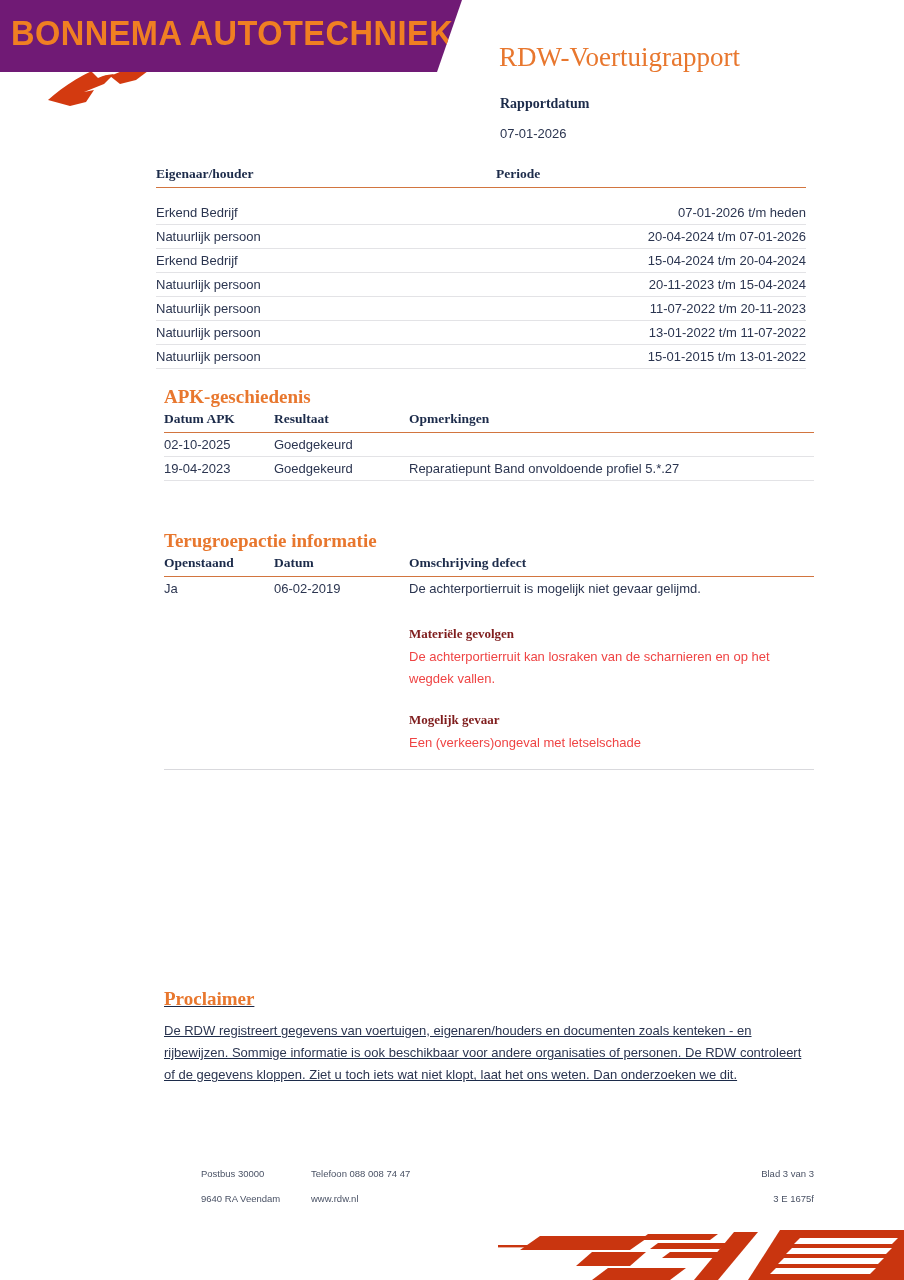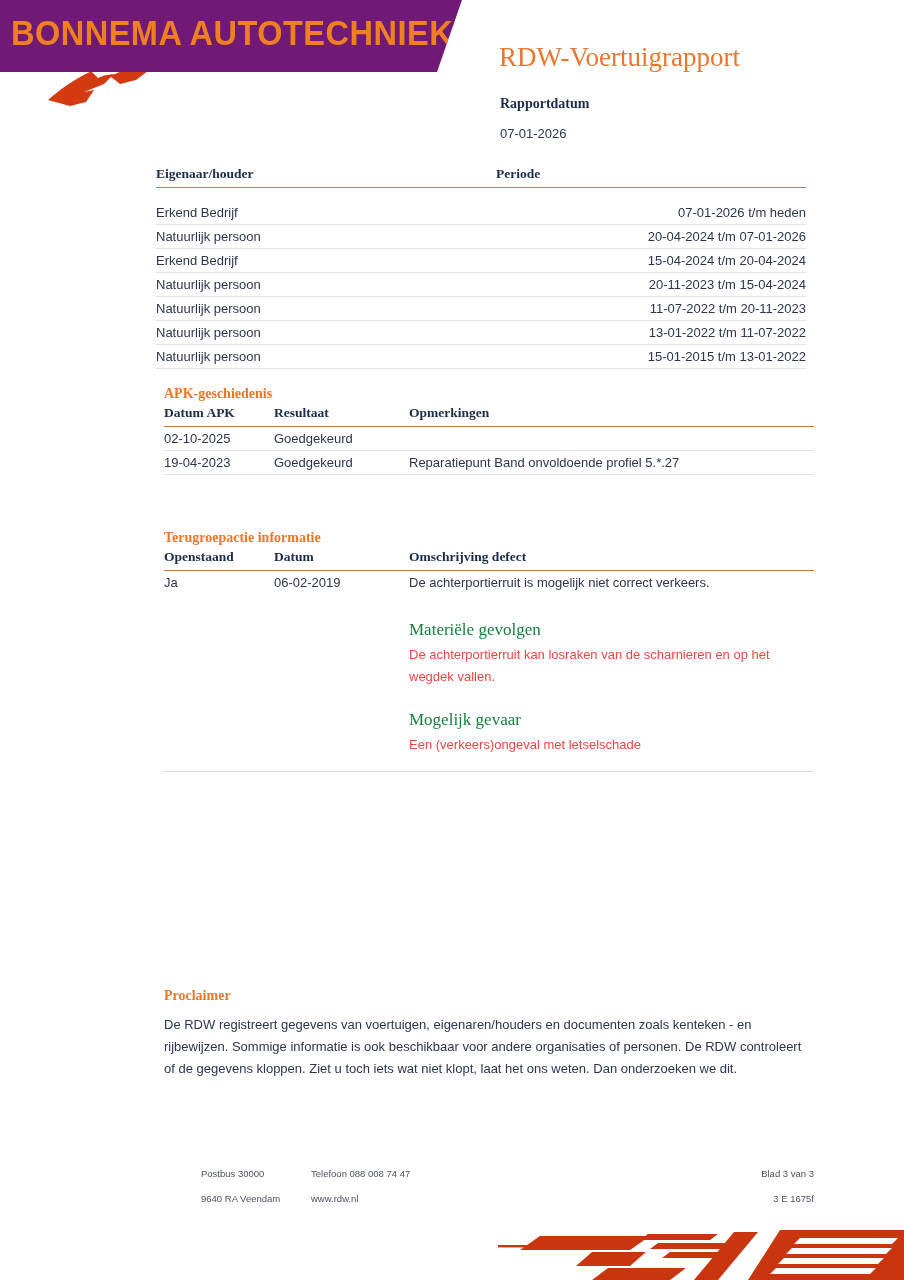--- a/index.html
+++ b/index.html
@@ -80,21 +80,21 @@
   .meta-value {
     font-size: 13px;
     color: #2b3550;
   }
 
   .section { position: absolute; width: 650px; }
 
   .section-title {
     font-family: "Liberation Serif", serif;
     font-weight: 700;
-    font-size: 14px;
+    font-size: 19px;
     color: #e8772e;
     margin-bottom: 3px;
   }
 
   table.data {
     width: 100%;
     border-collapse: collapse;
     font-size: 13px;
   }
   table.data th {
@@ -131,23 +131,23 @@
   .apk-col-result { width: 135px; }
 
   
   .recall-col-open { width: 110px; }
   .recall-col-date { width: 135px; }
 
   td.no-line { border-bottom: none !important; }
 
   .sub-head {
     font-family: "Liberation Serif", serif;
-    font-weight: 400;
-    font-size: 17px;
-    color: #15803d;
+    font-weight: 700;
+    font-size: 13px;
+    color: #7f1d1d;
     margin: 0 0 4px 0;
   }
   .sub-body {
     font-size: 13px;
     color: #ef4444;
     line-height: 1.68;
     margin: 0;
   }
   .block-gap { height: 22px; }
 
@@ -294,40 +294,40 @@
         <tr>
           <th class="recall-col-open">Openstaand</th>
           <th class="recall-col-date">Datum</th>
           <th>Omschrijving defect</th>
         </tr>
       </thead>
       <tbody>
         <tr>
           <td class="no-line">Ja</td>
           <td class="no-line">06-02-2019</td>
-          <td class="no-line">De achterportierruit is mogelijk niet correct verkeers.</td>
+          <td class="no-line">De achterportierruit is mogelijk niet gevaar gelijmd.</td>
         </tr>
         <tr>
           <td class="no-line"></td>
           <td class="no-line"></td>
           <td class="no-line">
             <div class="block-gap"></div>
             <p class="sub-head">Materiële gevolgen</p>
             <p class="sub-body">De achterportierruit kan losraken van de scharnieren en op het wegdek vallen.</p>
             <div class="block-gap"></div>
             <p class="sub-head">Mogelijk gevaar</p>
             <p class="sub-body">Een (verkeers)ongeval met letselschade</p>
           </td>
         </tr>
       </tbody>
     </table>
     <div class="closing-rule"></div>
   </div>
 
-  <div class="section" style="top:988px; left:164px;">
+  <div class="section" style="top:988px; left:164px;text-decoration:underline;">
     <div class="section-title">Proclaimer</div>
     <p class="disclaimer-body">De RDW registreert gegevens van voertuigen, eigenaren/houders en documenten zoals kenteken - en rijbewijzen. Sommige informatie is ook beschikbaar voor andere organisaties of personen. De RDW controleert of de gegevens kloppen. Ziet u toch iets wat niet klopt, laat het ons weten. Dan onderzoeken we dit.</p>
   </div>
 
   <div class="footer">
     <div class="footer-row">
       <div class="footer-c1">Postbus 30000</div>
       <div class="footer-c2">Telefoon 088 008 74 47</div>
       <div class="footer-c3">Blad 3 van 3</div>
     </div>

